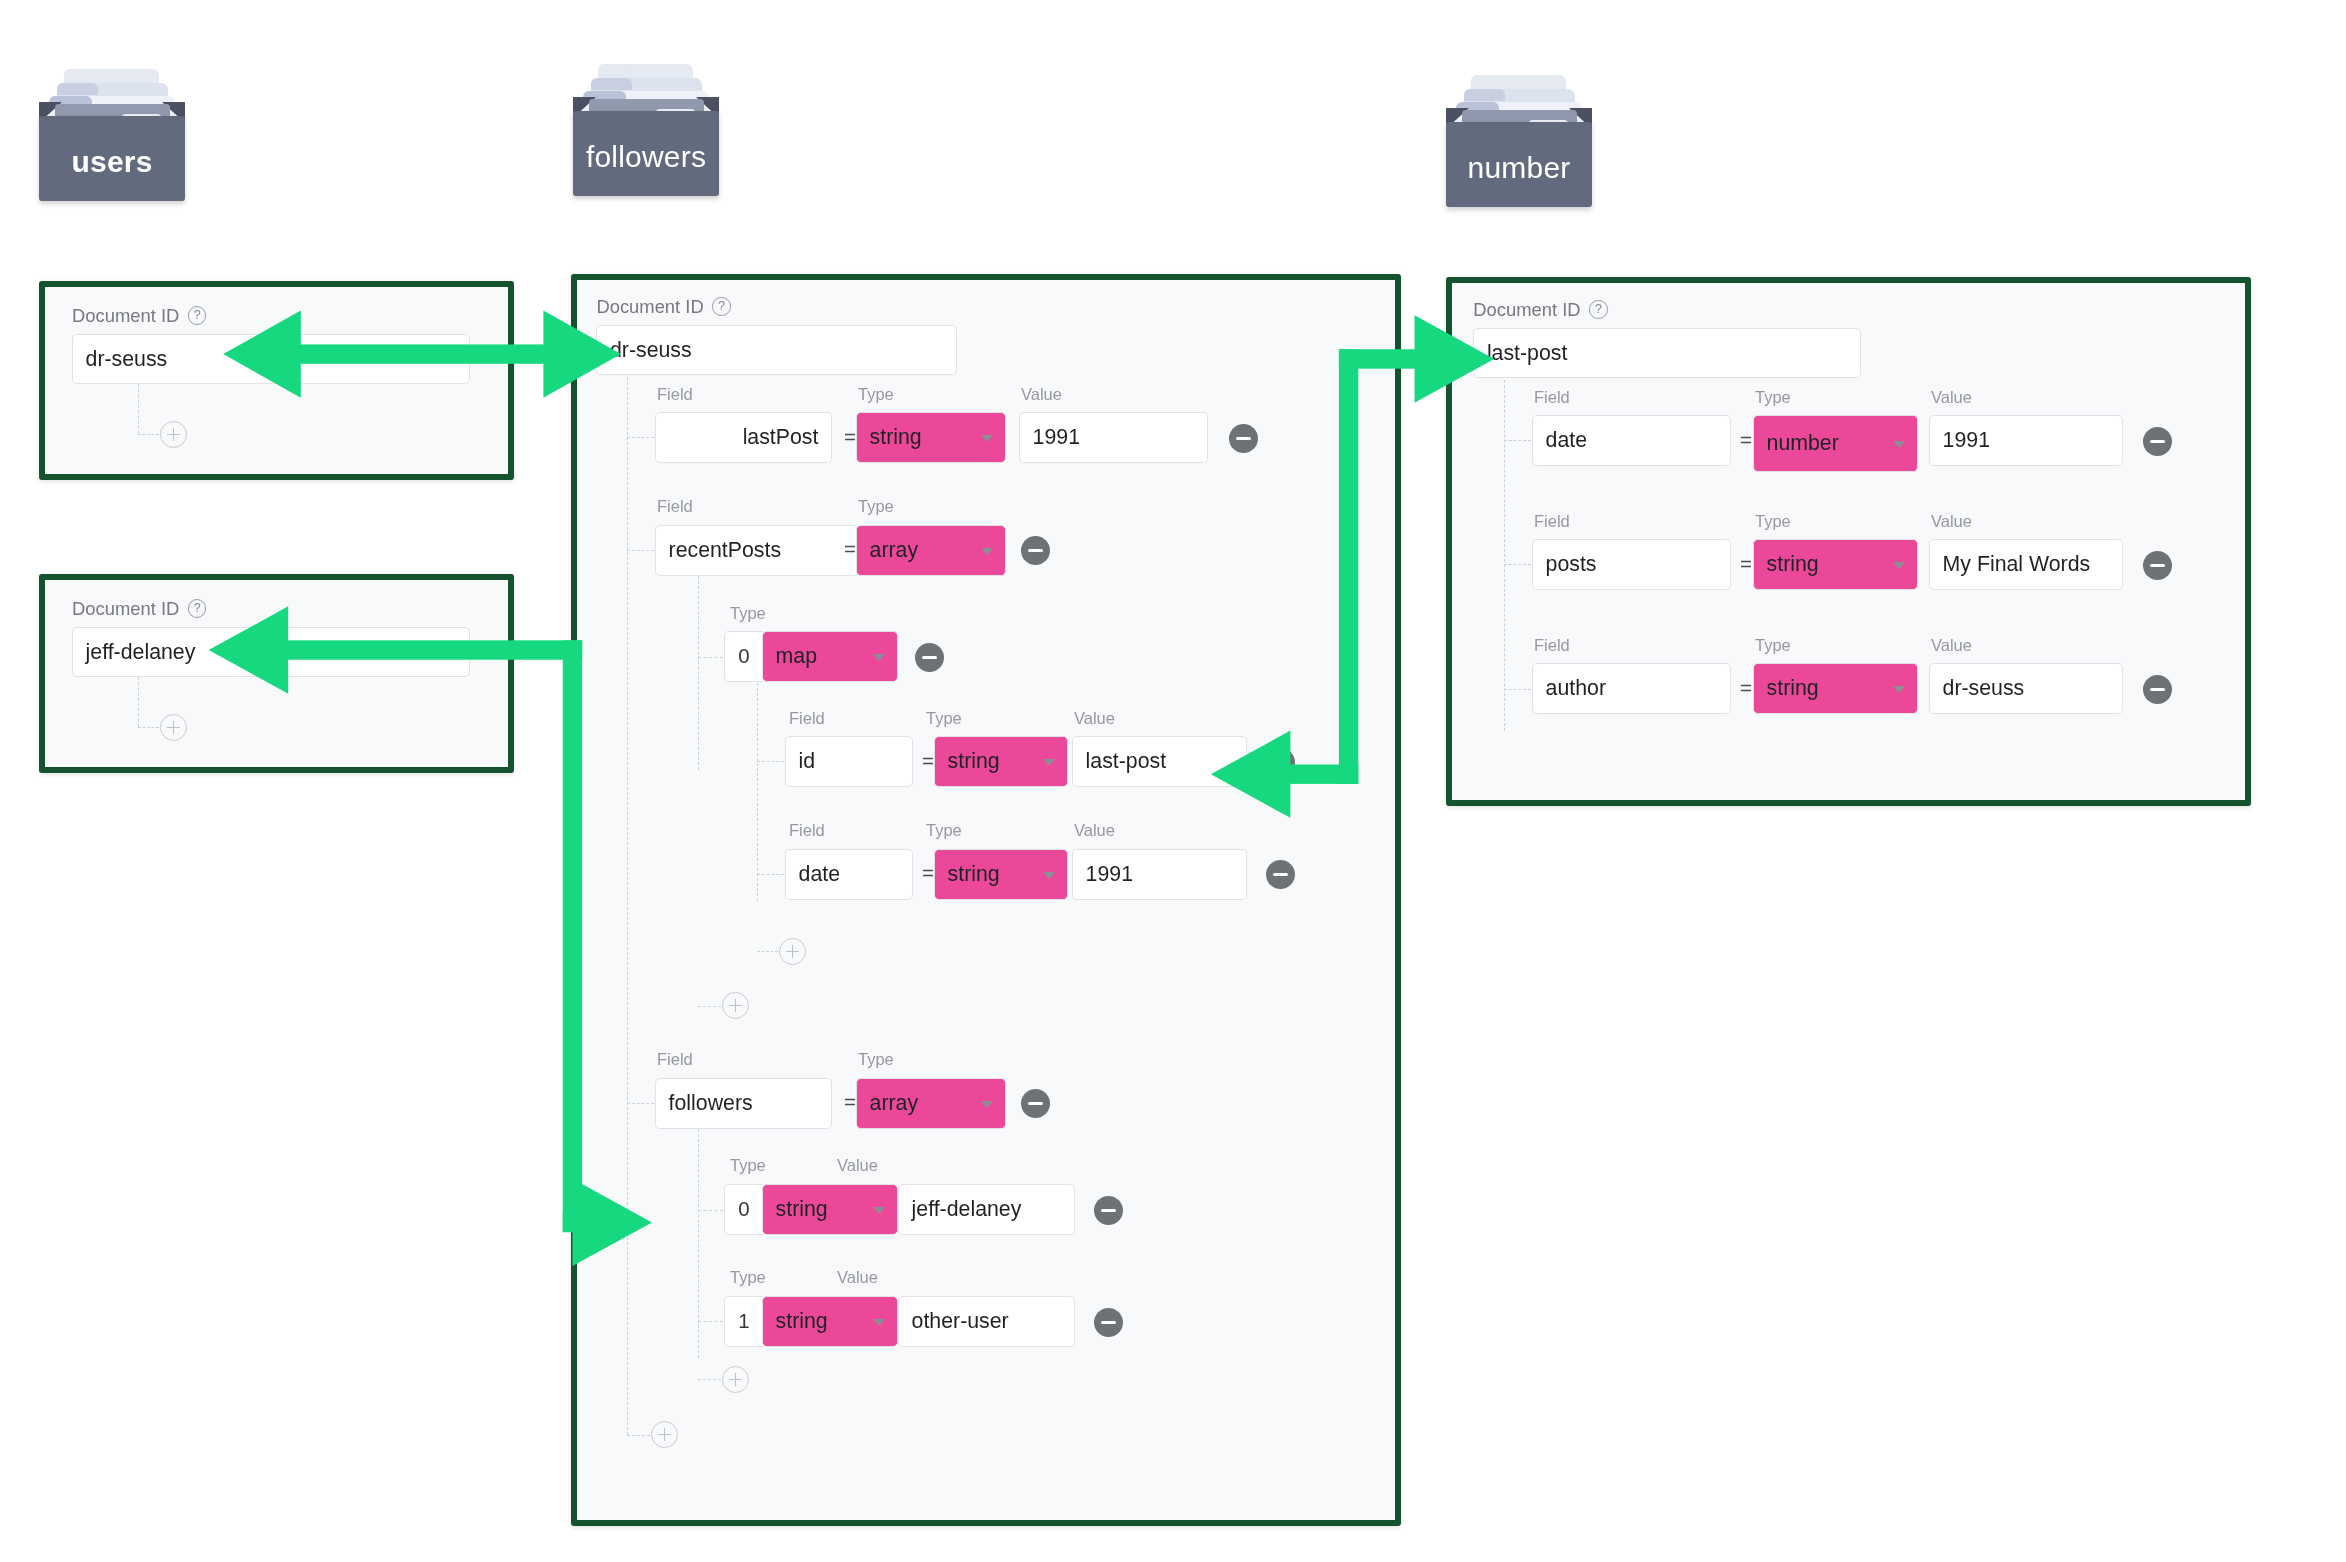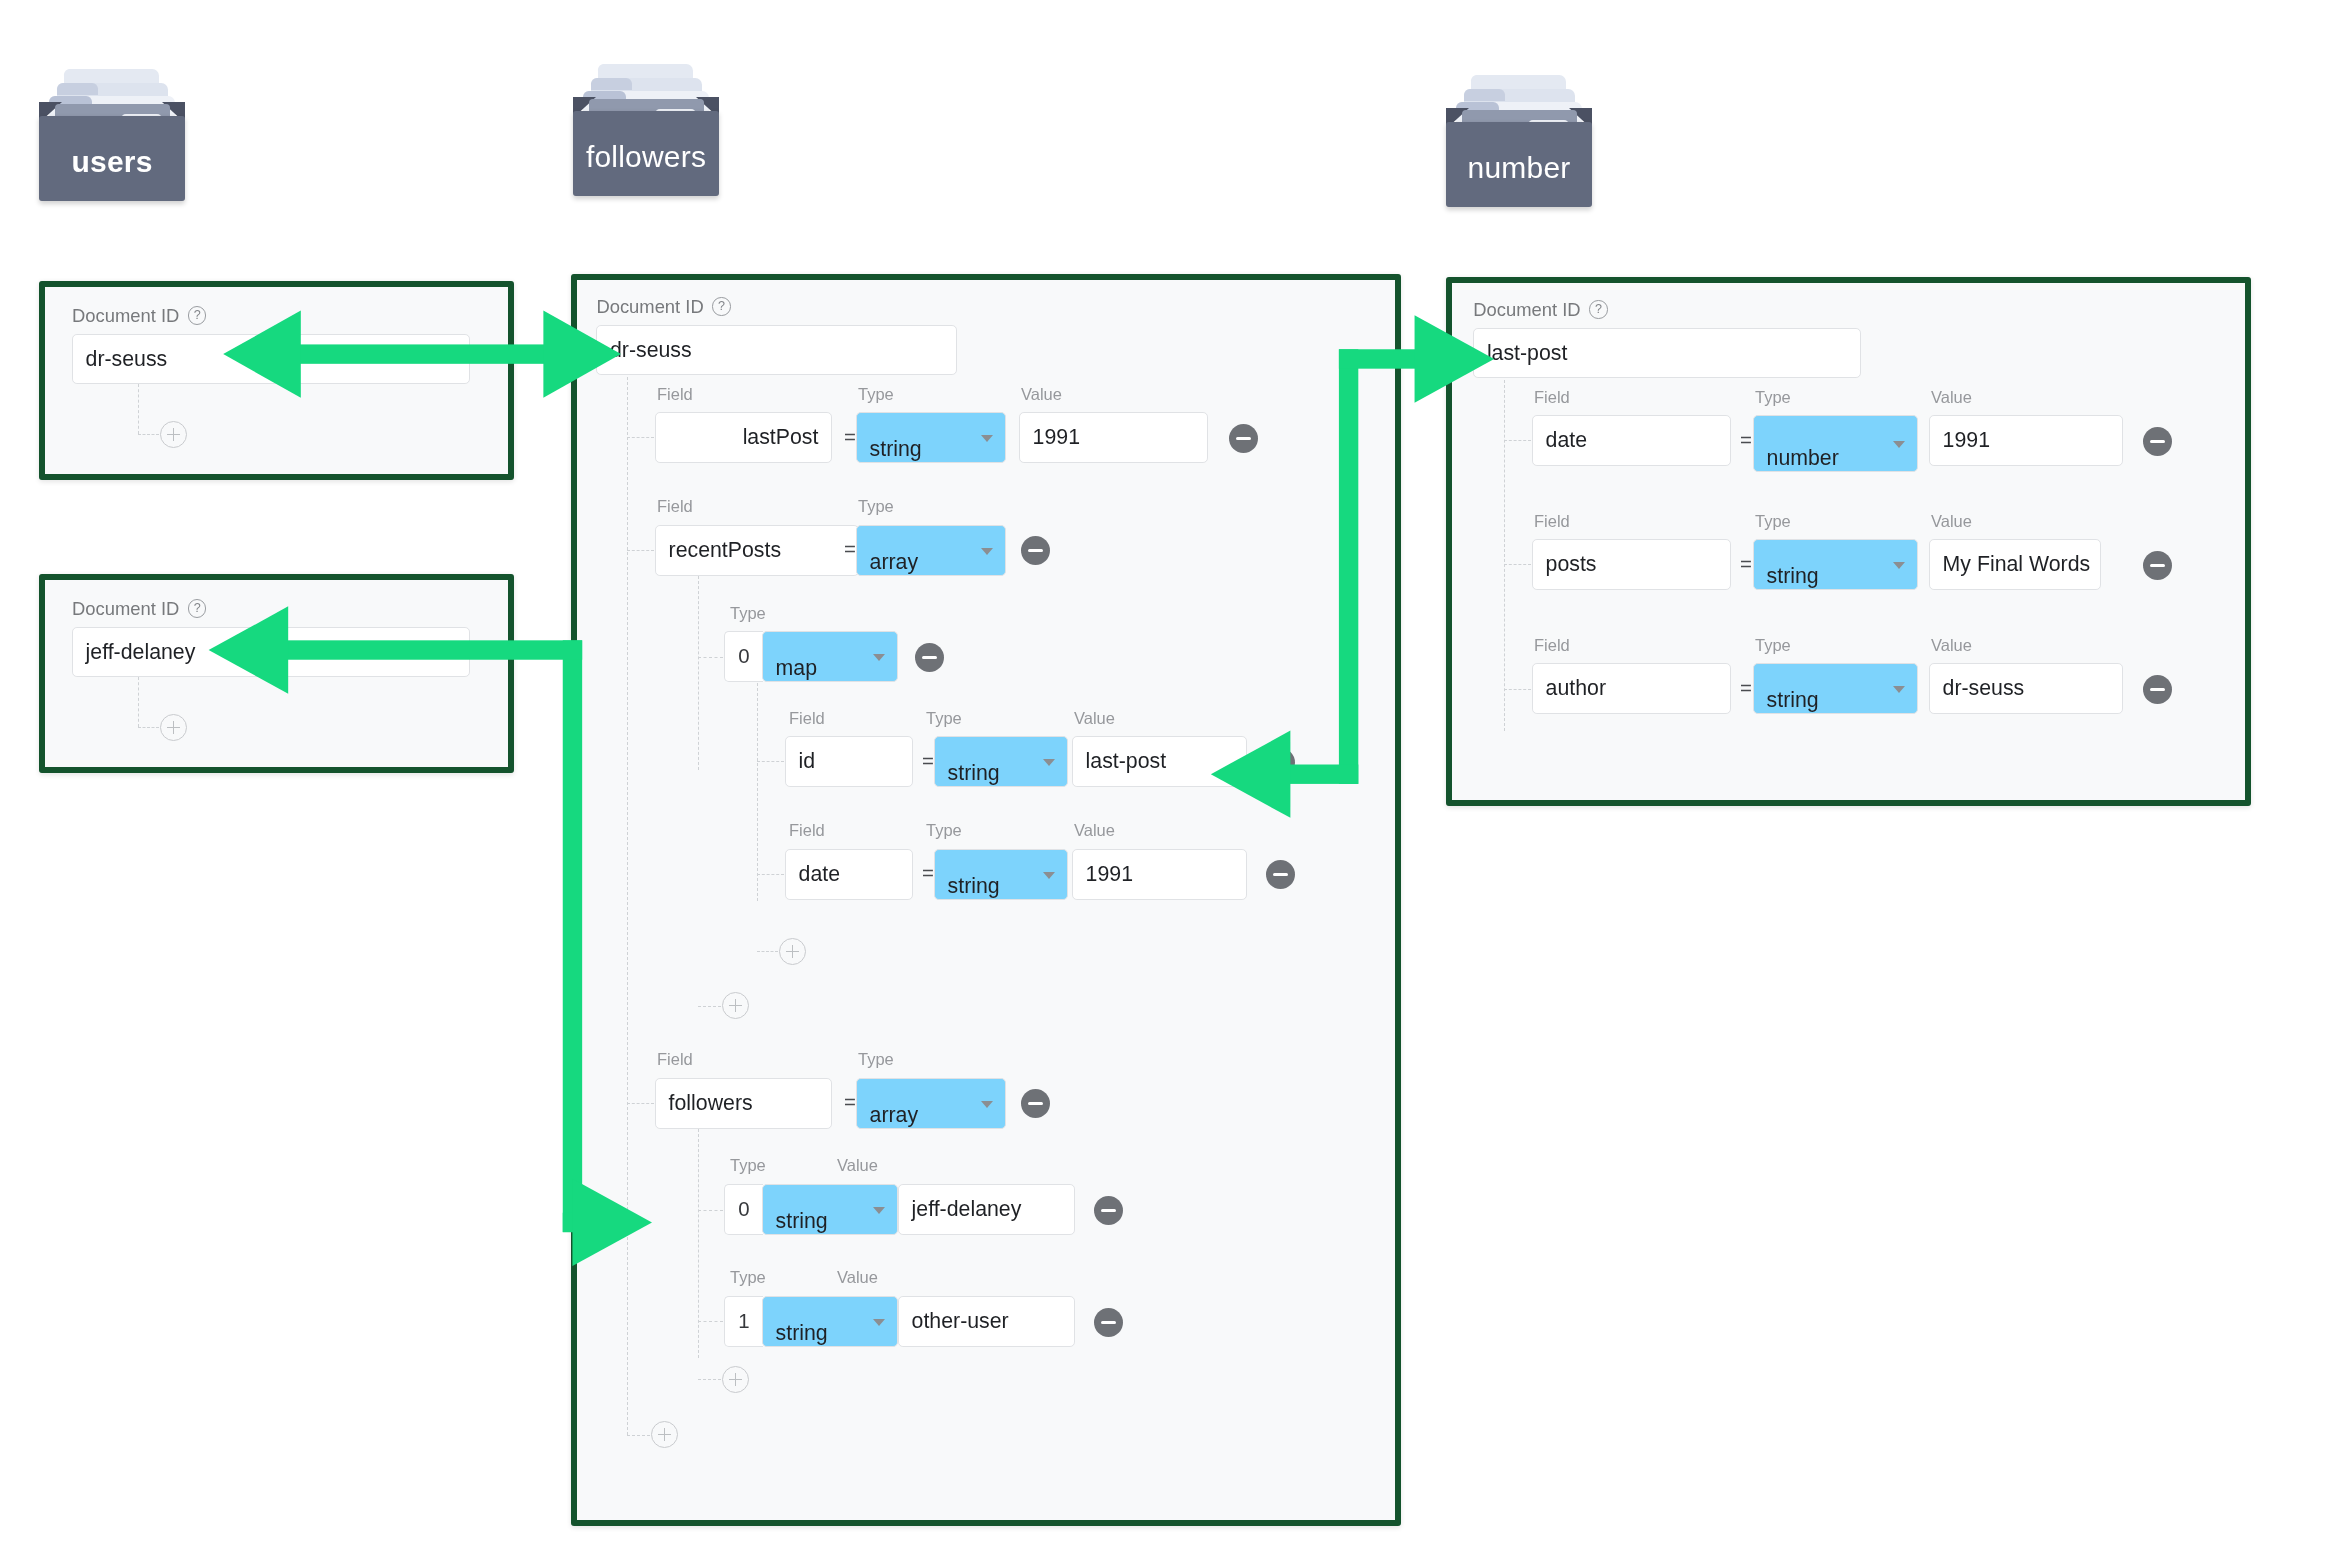--- a/index.html
+++ b/index.html
@@ -70,22 +70,22 @@
   .tfield {
     position:absolute; background:#fff; border:1px solid #e0e2e5; border-radius:4.9px;
     display:flex; align-items:center; padding:0 12.6px;
     font-size:21.3px; color:#1f2125; white-space:nowrap; overflow:hidden;
   }
   .docinput { height:50px; }
   .minilabel { position:absolute; font-size:16.5px; color:#96989c; }
   .eq { position:absolute; font-size:20.4px; color:#4a4c50; }
 
   .sel {
-    position:absolute; background:#7dd3fc; border:1px solid #e0e2e5; border-radius:4.9px;
-    display:flex; align-items:flex-end; padding:0 12.6px;
+    position:absolute; background:#ec4899; border:1px solid #e0e2e5; border-radius:4.9px;
+    display:flex; align-items:center; padding:0 12.6px;
     font-size:21.3px; color:#1f2125;
   }
   .sel .caret {
     position:absolute; right:11.6px; top:50%; margin-top:-2.9px;
     width:0;height:0;border-left:6.8px solid transparent;border-right:6.8px solid transparent;
     border-top:7.8px solid #8b8e92;
   }
   .idx {
     position:absolute; background:#fff; border:1px solid #e0e2e5; border-right:none;
     border-radius:4.9px 0 0 4.9px; display:flex; align-items:center; justify-content:center;
@@ -376,21 +376,21 @@
   <div class="minilabel" style="left:479px; top:229px;">Value</div>
   <div class="hline" style="left:52px; top:281px; width:27px;"></div>
   <div class="tfield" style="left:80px; top:256px; width:199px; height:51px;">
     <span>posts</span>
   </div>
   <div class="eq" style="left:288px; top:270px;">=</div>
   <div class="sel" style="left:301px; top:256px; width:165px; height:51px;">
     <span>string</span>
     <span class="caret"></span>
   </div>
-  <div class="tfield" style="left:477px; top:256px; width:172px; height:51px;">
+  <div class="tfield" style="left:477px; top:256px; width:194px; height:51px;">
     <span>My Final Words</span>
   </div>
   <div class="minus" style="left:691px; top:268px;"></div>
 
   <div class="minilabel" style="left:82px; top:353px;">Field</div>
   <div class="minilabel" style="left:303px; top:353px;">Type</div>
   <div class="minilabel" style="left:479px; top:353px;">Value</div>
   <div class="hline" style="left:52px; top:406px; width:27px;"></div>
   <div class="tfield" style="left:80px; top:380px; width:199px; height:51px;">
     <span>author</span>

